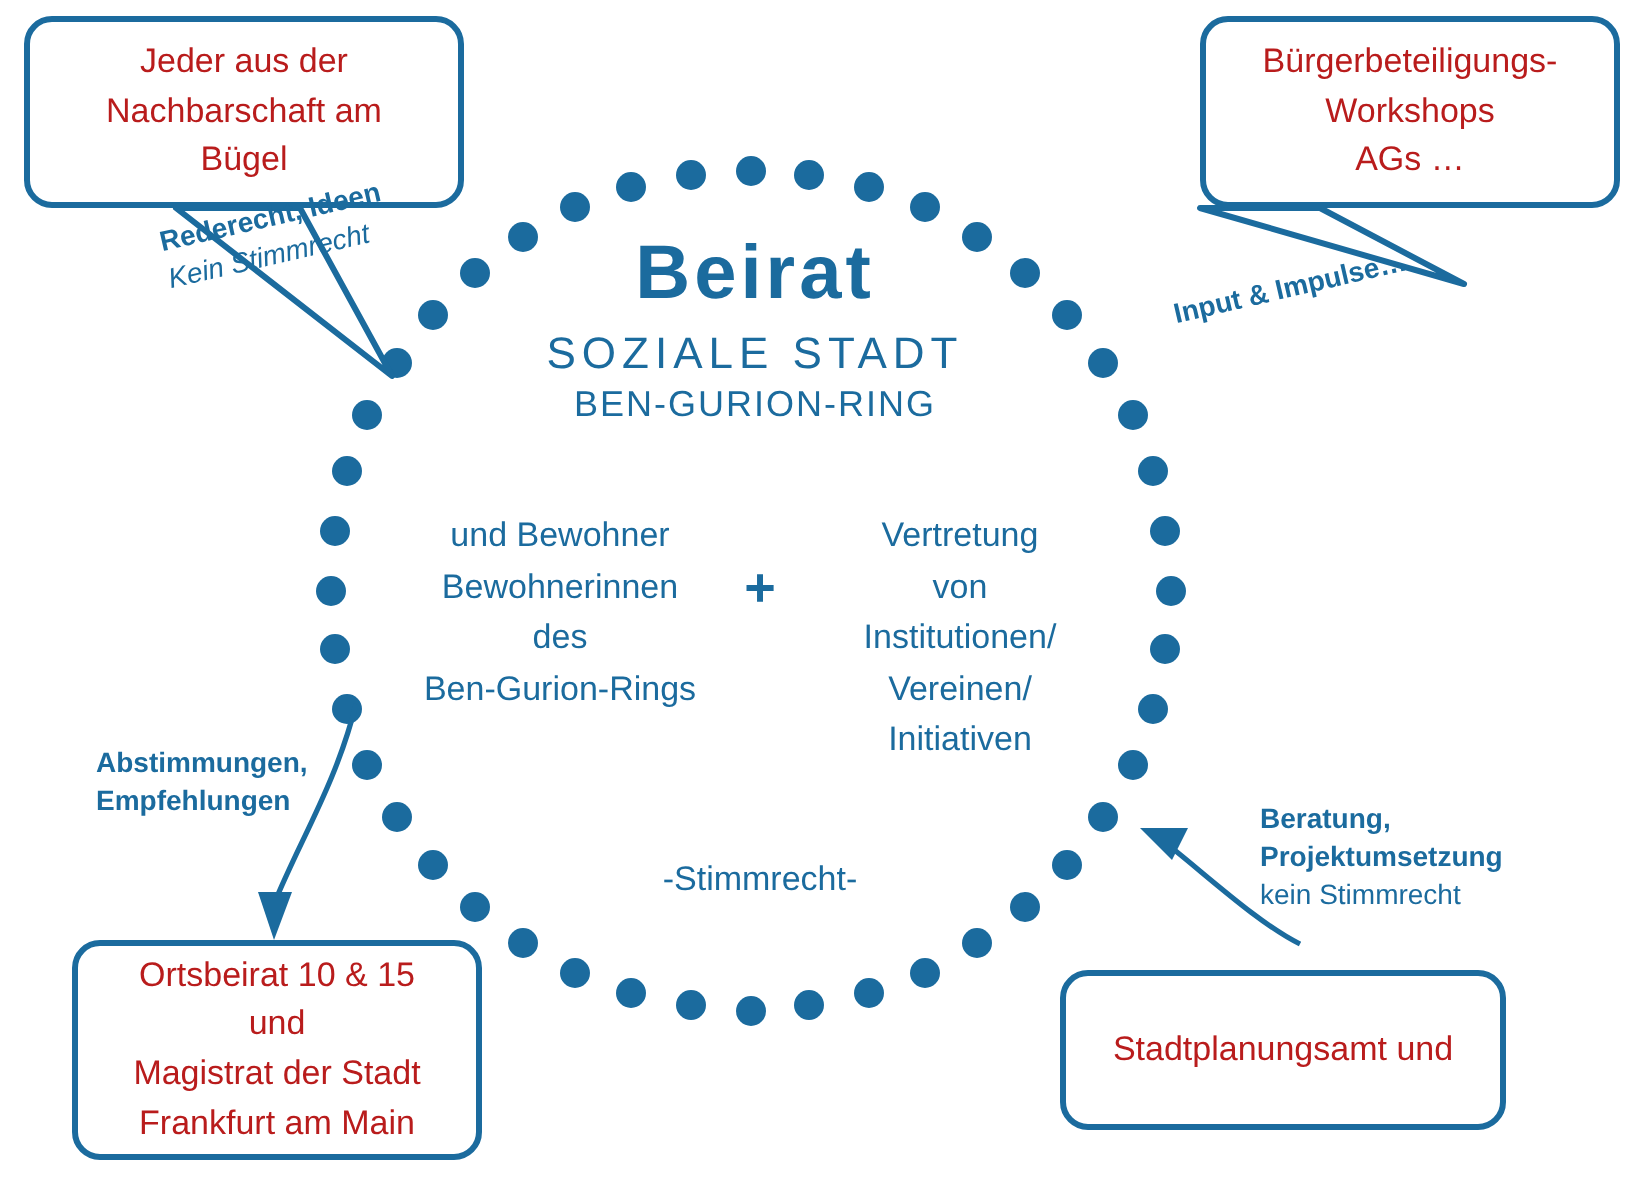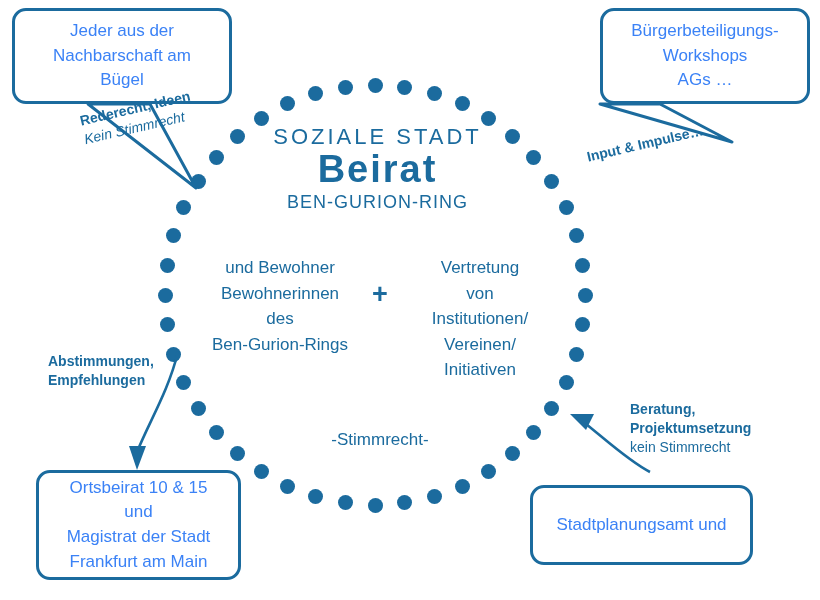--- a/index.html
+++ b/index.html
@@ -20,21 +20,21 @@
     height: 600px;
   }
 
   
   .box {
     position: absolute;
     box-sizing: border-box;
     border: 3px solid #1b6b9e;
     border-radius: 14px;
     background: #ffffff;
-    color: #3b82f6;
+    color: #b91c1c;
     display: flex;
     flex-direction: column;
     align-items: center;
     justify-content: center;
     text-align: center;
     font-size: 17px;
     line-height: 1.45;
     padding: 24px 10px;
     z-index: 6;
   }
@@ -141,21 +141,21 @@
     text-align: left;
   }
   #lbl-input {
     left: 585px; top: 148px;
     transform: rotate(-13deg);
     transform-origin: left top;
     font-weight: bold;
     text-align: left;
   }
   #lbl-abstimmungen {
-    left: 48px; top: 352px;
+    left: 48px; top: 372px;
     font-weight: bold;
     text-align: left;
   }
   #lbl-beratung {
     left: 630px; top: 400px;
     text-align: left;
   }
 
   svg#wires {
     position: absolute;
@@ -225,22 +225,22 @@
     <path d="M 600 104 L 660 104 L 732 142 Z" fill="#ffffff" stroke="#1b6b9e" stroke-width="3" stroke-linejoin="round"></path>
 
     <path d="M 178 352 C 168 392 150 420 137 452" fill="none" stroke="#1b6b9e" stroke-width="2.6"></path>
     <path d="M 137 470 L 129 446 L 146 446 Z" fill="#1b6b9e"></path>
 
     <path d="M 650 472 C 630 462 606 440 586 424" fill="none" stroke="#1b6b9e" stroke-width="2.6"></path>
     <path d="M 570 414 L 594 414 L 586 430 Z" fill="#1b6b9e"></path>
   </svg>
 
   <div id="center-block">
+    <div id="title-main">Beirat</div>
     <div id="title-sub1">SOZIALE STADT</div>
-    <div id="title-main">Beirat</div>
     <div id="title-sub2">BEN-GURION-RING</div>
   </div>
 
   <div id="columns">
     <div class="col">
       <div>und Bewohner</div>
       <div>Bewohnerinnen</div>
       <div>des</div>
       <div>Ben-Gurion-Rings</div>
     </div>

